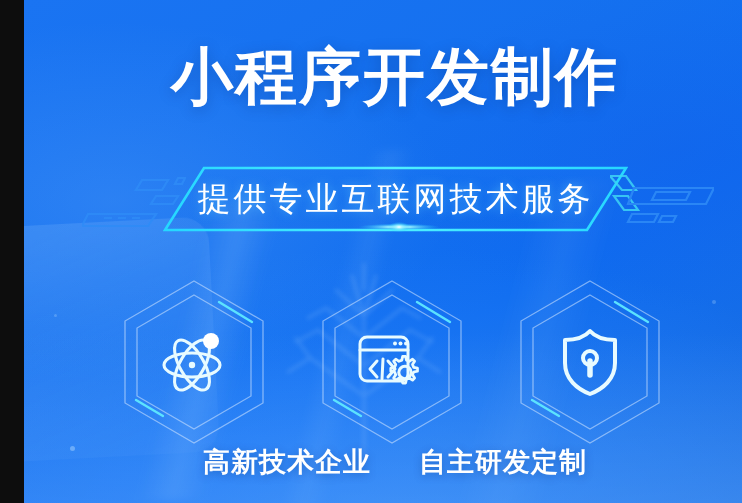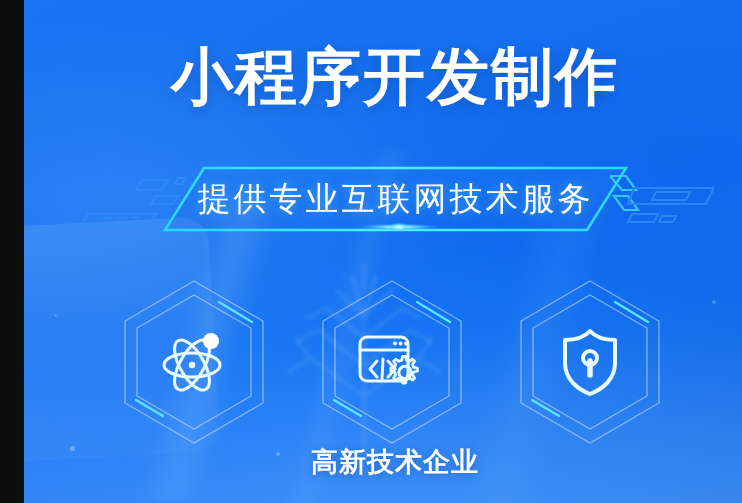--- a/index.html
+++ b/index.html
@@ -335,15 +335,16 @@
       <svg class="icon" viewBox="0 0 74 74">
         <path d="M37 6 C30 14 19 15 12 15 L12 38 C12 54 24 64 37 69 C50 64 62 54 62 38 L62 15 C55 15 44 14 37 6 Z" fill="none" stroke="#e8fbff" stroke-width="4" stroke-linejoin="round"></path>
         <circle cx="37" cy="33" r="7" fill="none" stroke="#e8fbff" stroke-width="4"></circle>
         <path d="M37 36 L37 50" stroke="#e8fbff" stroke-width="5.5" stroke-linecap="round"></path>
       </svg>
     </div>
   </div>
 
   <div class="labels">
     <span class="lbl">高新技术企业</span>
+    <span class="lbl">自主研发定制</span>
   </div>
 
 </div>
 
 </body></html>

